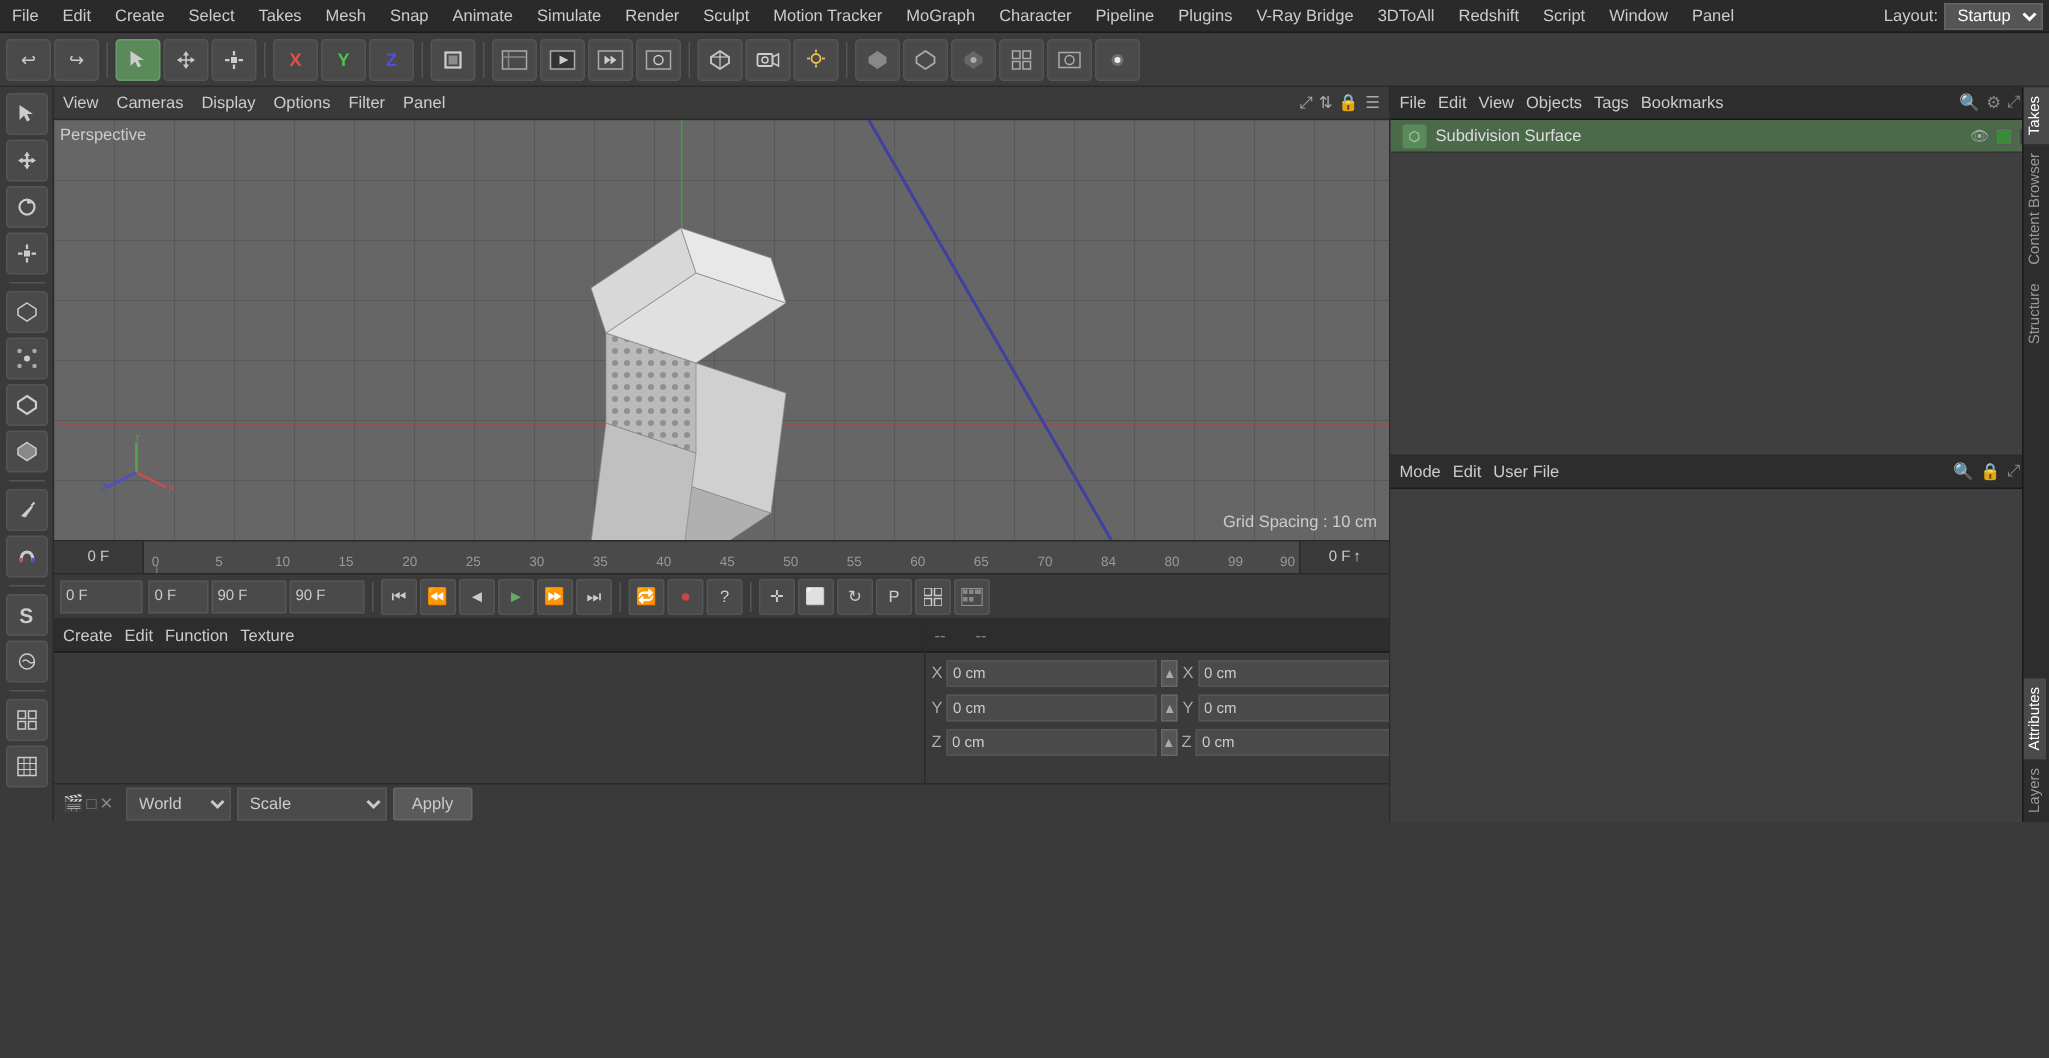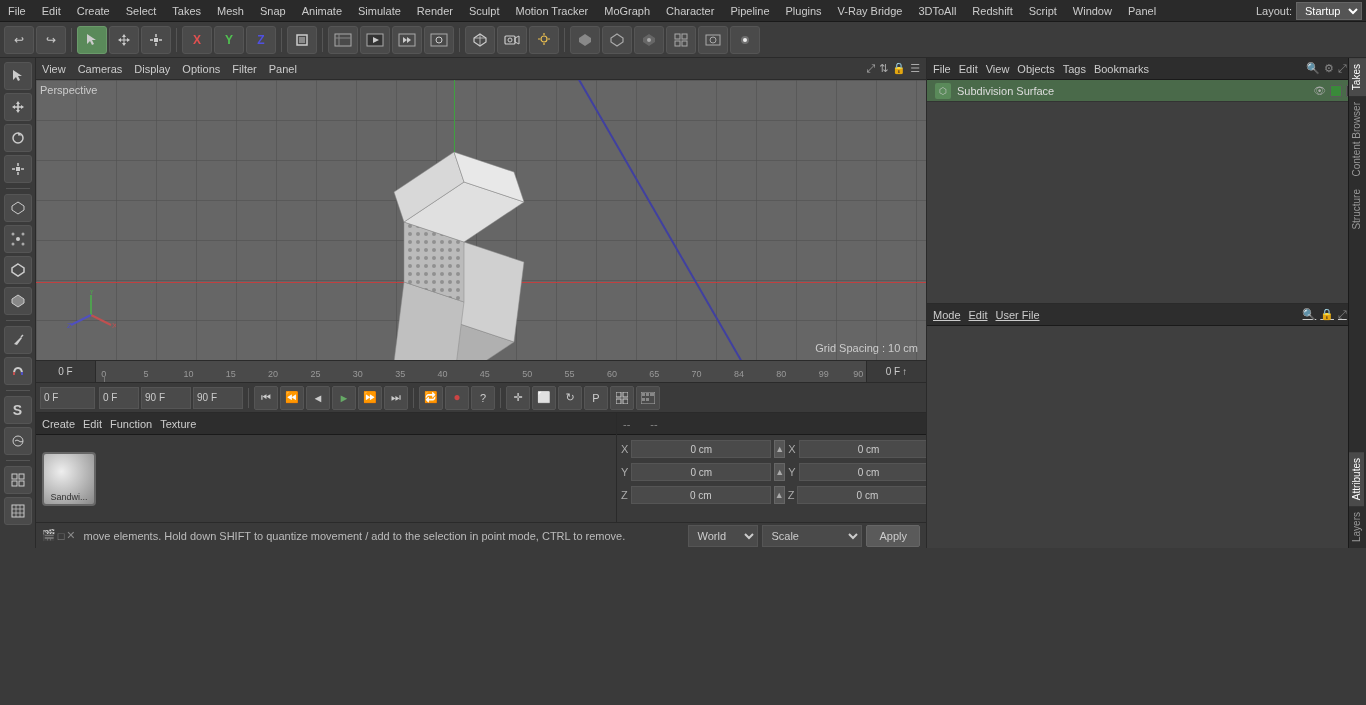--- a/index.html
+++ b/index.html
@@ -116,38 +116,38 @@
     .panel-header-btn { color: #ccc; font-size: 11px; cursor: pointer; }
     #object-panel-content { flex: 1; background: #3f3f3f; position: relative; }
     .object-row {
       height: 22px; display: flex; align-items: center; padding: 0 8px; gap: 6px;
       border-bottom: 1px solid #333;
     }
     .obj-icon { width: 16px; height: 16px; background: #5a8a5a; border-radius: 2px; display: flex; align-items: center; justify-content: center; font-size: 9px; }
     .obj-name { color: #ddd; font-size: 11px; }
 
     
-    #attr-panel { flex: 1; display: flex; flex-direction: column; background: #3a3a3a; border-top: 1px solid #2a2a2a; text-decoration: underline; }
+    #attr-panel { flex: 1; display: flex; flex-direction: column; background: #3a3a3a; border-top: 1px solid #2a2a2a; }
     #attr-panel-header {
       height: 22px; background: #2d2d2d; border-bottom: 1px solid #1a1a1a;
       display: flex; align-items: center; padding: 0 6px; gap: 8px;
     }
     #attr-panel-content { flex: 1; background: #3f3f3f; padding: 4px; overflow: auto; }
     #material-header {
       height: 22px; background: #2d2d2d; border-bottom: 1px solid #1a1a1a;
       display: flex; align-items: center; padding: 0 6px; gap: 8px;
     }
     #material-content { flex: 1; display: flex; align-items: center; padding: 4px; gap: 6px; }
     .material-thumb { width: 54px; height: 54px; background: radial-gradient(circle at 35% 35%, #eee, #888); border: 2px solid #666; border-radius: 4px; display: flex; align-items: flex-end; justify-content: center; padding-bottom: 2px; }
     .material-name { font-size: 9px; color: #333; }
     .coord-row { display: flex; align-items: center; height: 22px; gap: 3px; }
     .coord-label { width: 14px; font-size: 11px; color: #aaa; }
     .coord-field {
       flex: 1; height: 18px; background: #4a4a4a; border: 1px solid #555;
-      color: #ccc; font-size: 10px; padding: 0 3px; text-align: center;
+      color: #ccc; font-size: 10px; padding: 0 3px; 
     }
     .coord-btn { width: 14px; height: 18px; background: #555; border: 1px solid #666; color: #aaa; font-size: 9px; display: flex; align-items: center; justify-content: center; cursor: pointer; }
 
     
     #bottom-bar {
       height: 28px; background: #3a3a3a; border-top: 1px solid #2a2a2a;
       display: flex; align-items: center; padding: 0 6px; gap: 4px;
     }
     .coord-dropdown { height: 22px; background: #4a4a4a; border: 1px solid #555; color: #ccc; font-size: 11px; padding: 0 4px; cursor: pointer; }
     .apply-btn { height: 22px; padding: 0 12px; background: #5a5a5a; border: 1px solid #666; color: #ccc; font-size: 11px; cursor: pointer; border-radius: 2px; }
@@ -593,25 +593,20 @@
       <div id="bottom-section" style="display:flex;flex-direction:column;">
         <div id="bottom-panels" style="display:flex;height:110px;">
 
           <div id="material-panel" style="flex:1;background:#3a3a3a;display:flex;flex-direction:column;border-top:1px solid #2a2a2a;">
             <div id="material-header" style="height:22px;background:#2d2d2d;border-bottom:1px solid #1a1a1a;display:flex;align-items:center;padding:0 6px;gap:8px;">
               <span class="panel-header-btn">Create</span>
               <span class="panel-header-btn">Edit</span>
               <span class="panel-header-btn">Function</span>
               <span class="panel-header-btn">Texture</span>
             </div>
-            <div id="material-content" style="flex:1;display:flex;align-items:center;padding:6px;gap:6px;background:#3a3a3a;">
-              <div class="material-thumb">
-                <span class="material-name">Sandwi...</span>
-              </div>
-            </div>
           </div>
 
           <div id="coord-side" style="width:310px;background:#3a3a3a;border-left:1px solid #2a2a2a;border-top:1px solid #2a2a2a;display:flex;flex-direction:column;">
             <div style="height:22px;background:#2d2d2d;border-bottom:1px solid #1a1a1a;display:flex;align-items:center;padding:0 6px;gap:20px;">
               <span style="color:#888;font-size:11px;">--</span>
               <span style="color:#888;font-size:11px;">--</span>
             </div>
             <div style="flex:1;padding:3px 4px;display:flex;flex-direction:column;gap:1px;">
 
               <div class="coord-row">
@@ -643,21 +638,20 @@
             </div>
           </div>
         </div>
 
         <div id="bottom-bar" style="height:26px;background:#3a3a3a;border-top:1px solid #2a2a2a;display:flex;align-items:center;padding:0 6px;gap:4px;">
           <div style="display:flex;align-items:center;gap:2px;margin-right:4px;">
             <span style="font-size:11px;color:#888;">🎬</span>
             <span style="font-size:11px;color:#888;">□</span>
             <span style="font-size:11px;color:#888;">✕</span>
           </div>
-          <span class="status-text">move elements. Hold down SHIFT to quantize movement / add to the selection in point mode, CTRL to remove.</span>
           <select class="coord-dropdown">
             <option>World</option>
             <option>Object</option>
             <option>Camera</option>
           </select>
           <select class="coord-dropdown">
             <option>Scale</option>
             <option>Scale Uniform</option>
           </select>
           <button class="apply-btn">Apply</button>

